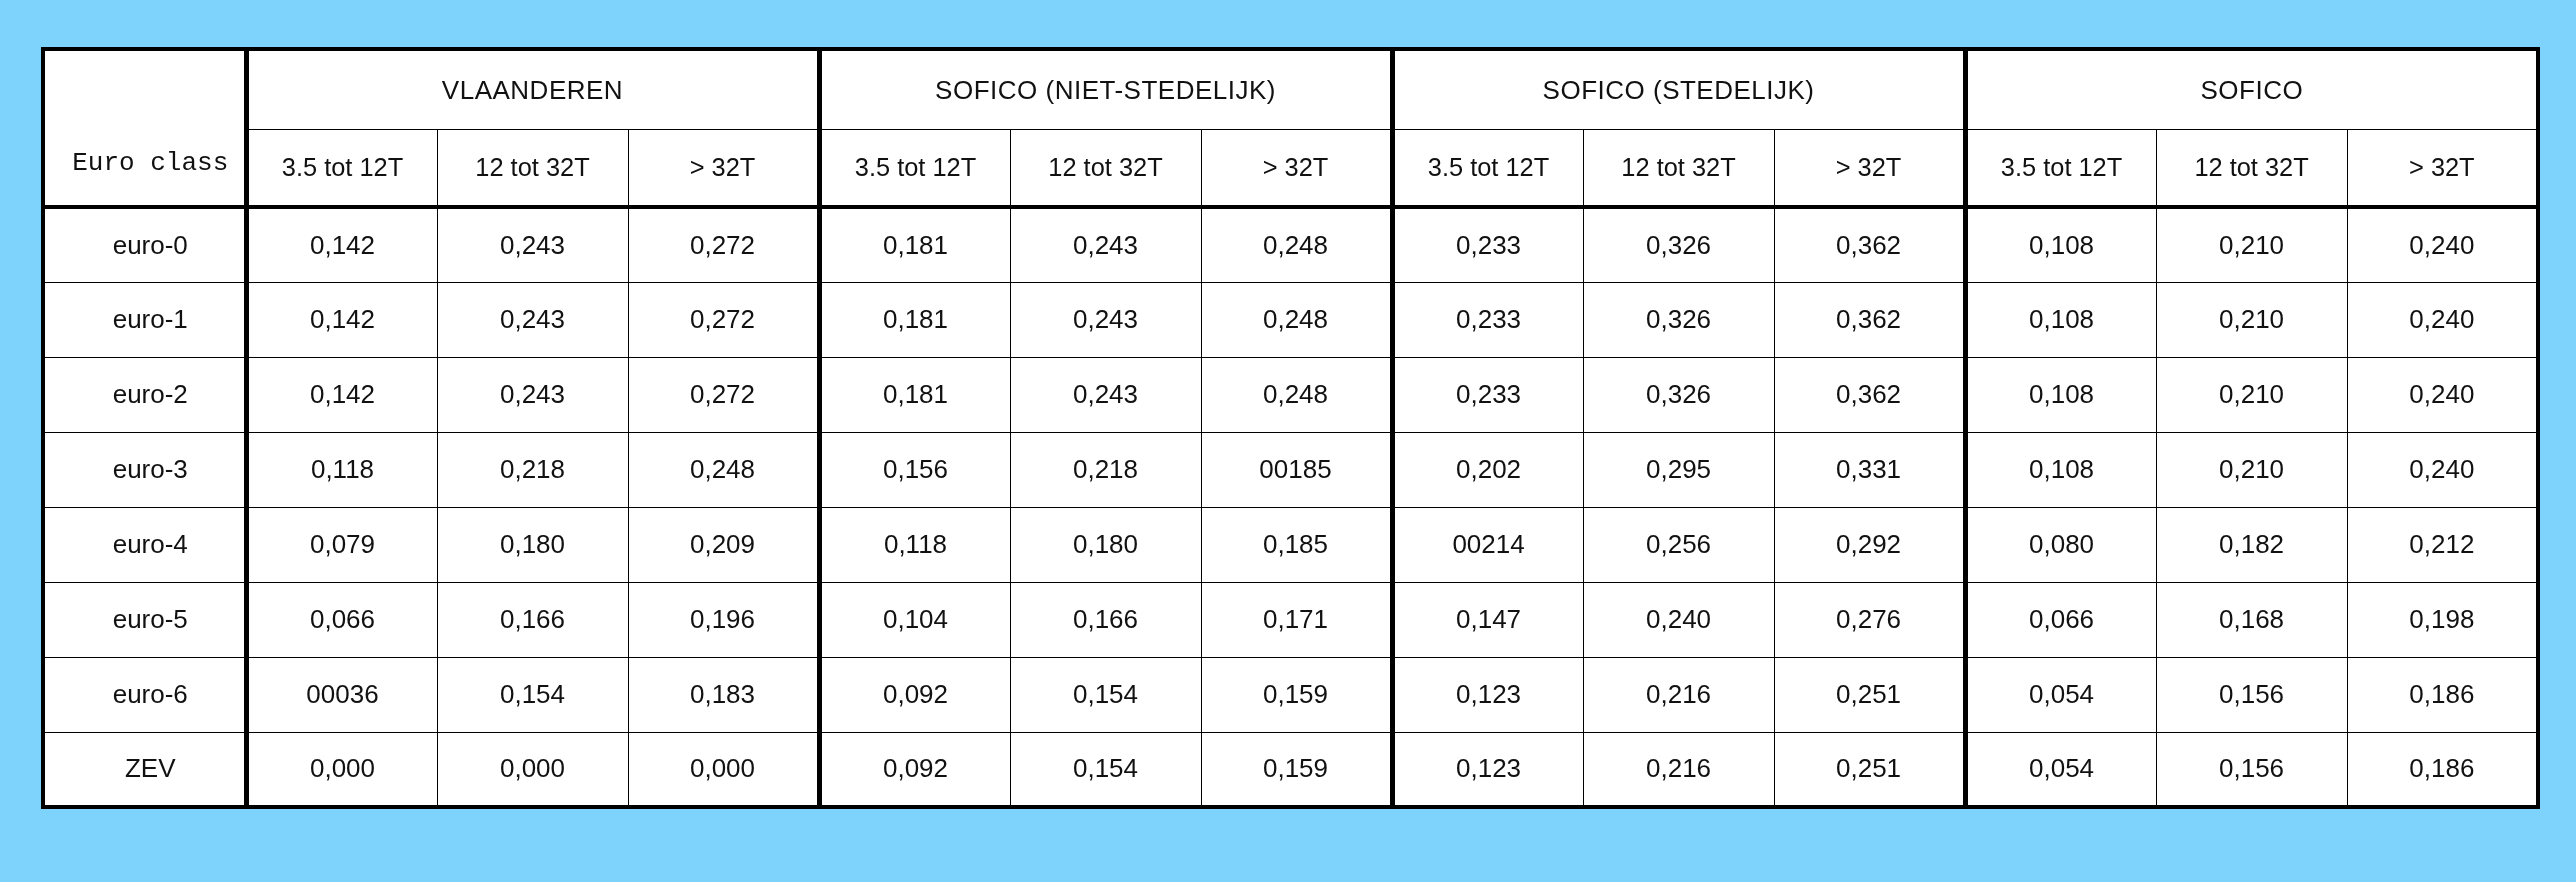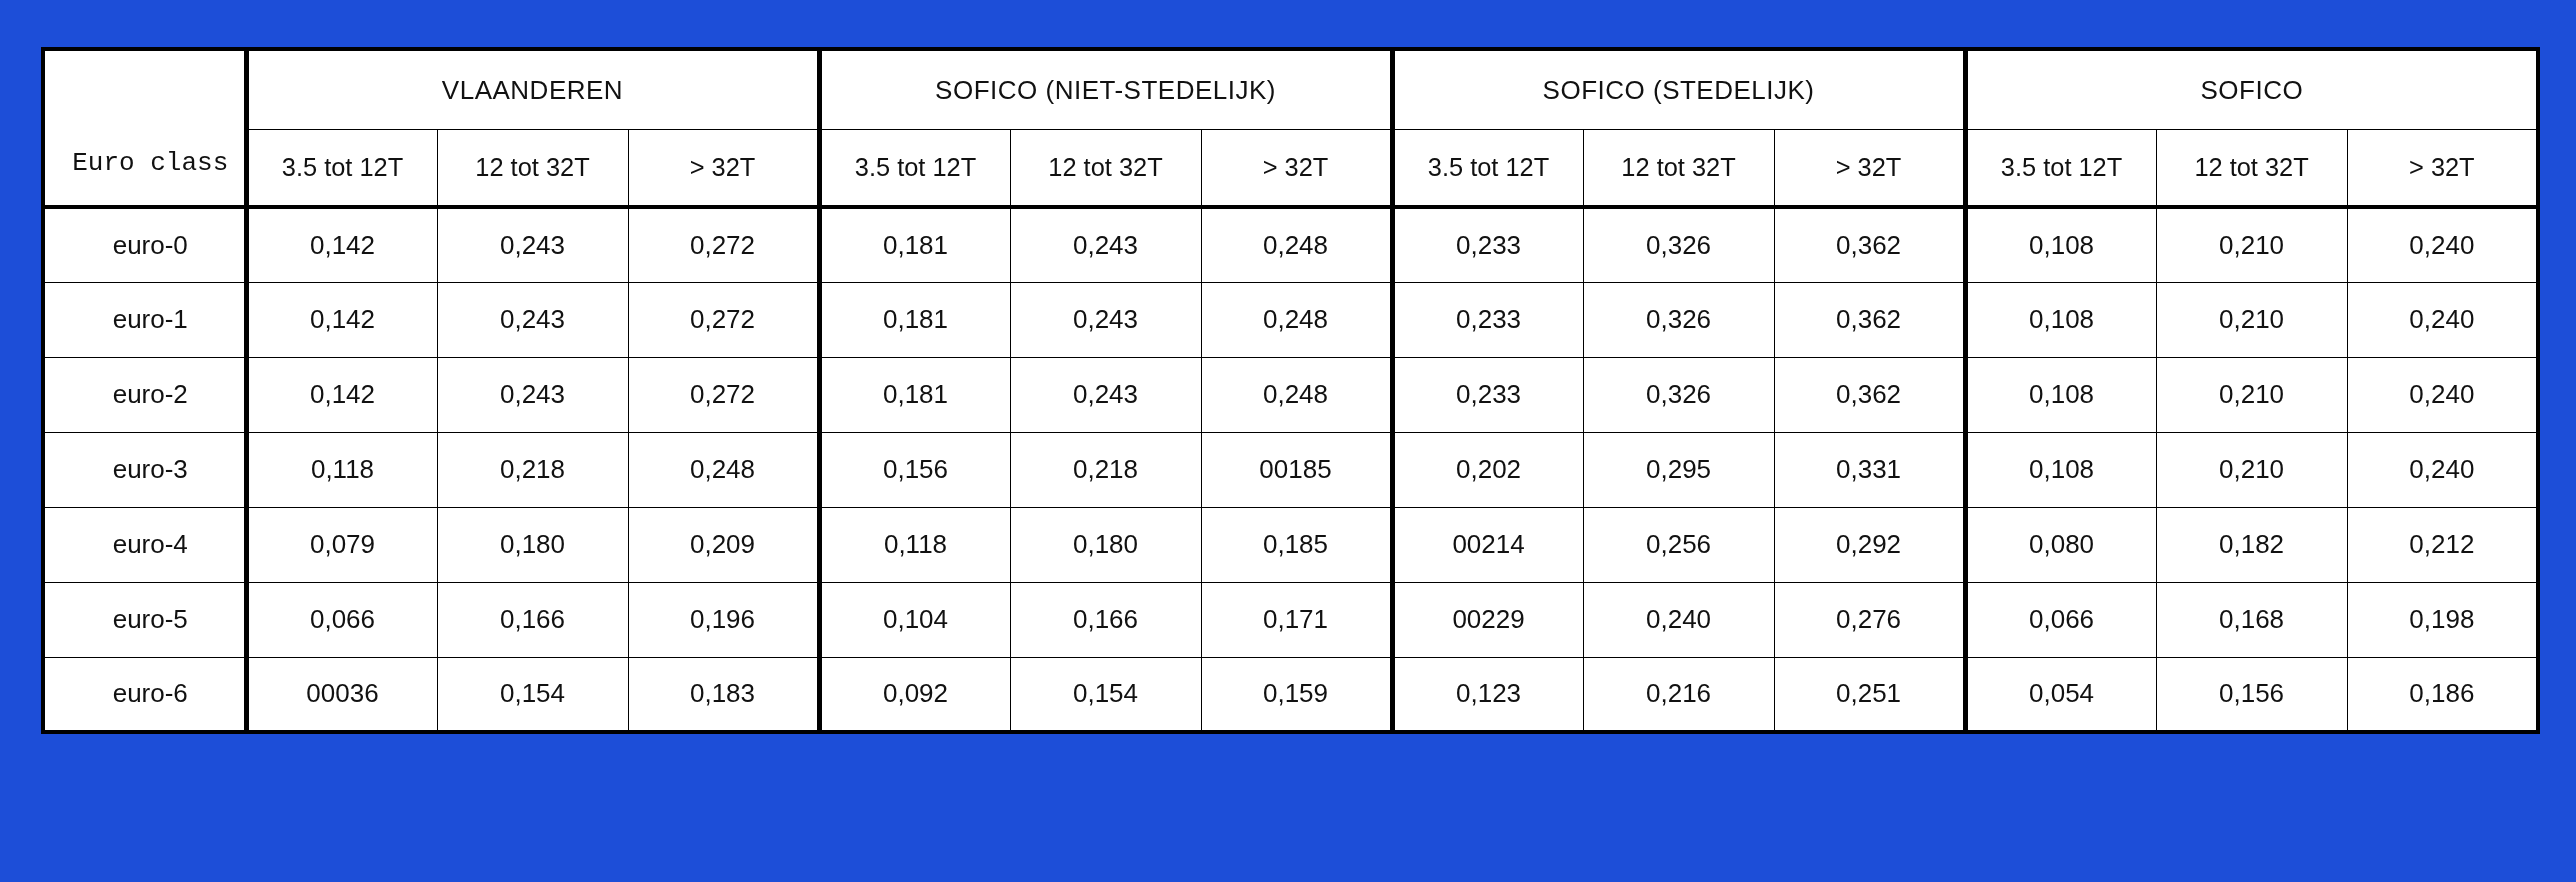--- a/index.html
+++ b/index.html
@@ -10,21 +10,21 @@
   body {
     width: 2576px;
     height: 882px;
     font-family: "Liberation Sans", sans-serif;
     -webkit-font-smoothing: antialiased;
   }
   .sheet {
     position: relative;
     width: 2576px;
     height: 882px;
-    background: #1d4ed8;
+    background: #7dd3fc;
     box-sizing: border-box;
   }
   .table-wrap {
     position: absolute;
     left: 41px;
     top: 47px;
     width: 2496px;
   }
   table.rate-table {
     border-collapse: collapse;
@@ -239,21 +239,21 @@
           <td>0,212</td>
         </tr>
         <tr>
           <td class="rowlabel">euro-5</td>
           <td class="grp-start">0,066</td>
           <td class="shaded">0,166</td>
           <td class="grp-end">0,196</td>
           <td>0,104</td>
           <td class="shaded">0,166</td>
           <td class="grp-end">0,171</td>
-          <td>00229</td>
+          <td>0,147</td>
           <td class="shaded">0,240</td>
           <td class="grp-end">0,276</td>
           <td>0,066</td>
           <td class="shaded">0,168</td>
           <td>0,198</td>
         </tr>
         <tr>
           <td class="rowlabel">euro-6</td>
           <td class="grp-start">00036</td>
           <td class="shaded">0,154</td>
@@ -261,17 +261,32 @@
           <td>0,092</td>
           <td class="shaded">0,154</td>
           <td class="grp-end">0,159</td>
           <td>0,123</td>
           <td class="shaded">0,216</td>
           <td class="grp-end">0,251</td>
           <td>0,054</td>
           <td class="shaded">0,156</td>
           <td>0,186</td>
         </tr>
+        <tr>
+          <td class="rowlabel">ZEV</td>
+          <td class="grp-start">0,000</td>
+          <td class="shaded">0,000</td>
+          <td class="grp-end">0,000</td>
+          <td>0,092</td>
+          <td class="shaded">0,154</td>
+          <td class="grp-end">0,159</td>
+          <td>0,123</td>
+          <td class="shaded">0,216</td>
+          <td class="grp-end">0,251</td>
+          <td>0,054</td>
+          <td class="shaded">0,156</td>
+          <td>0,186</td>
+        </tr>
       </tbody>
     </table>
   </div>
 </div>
 
 
 </body></html>

